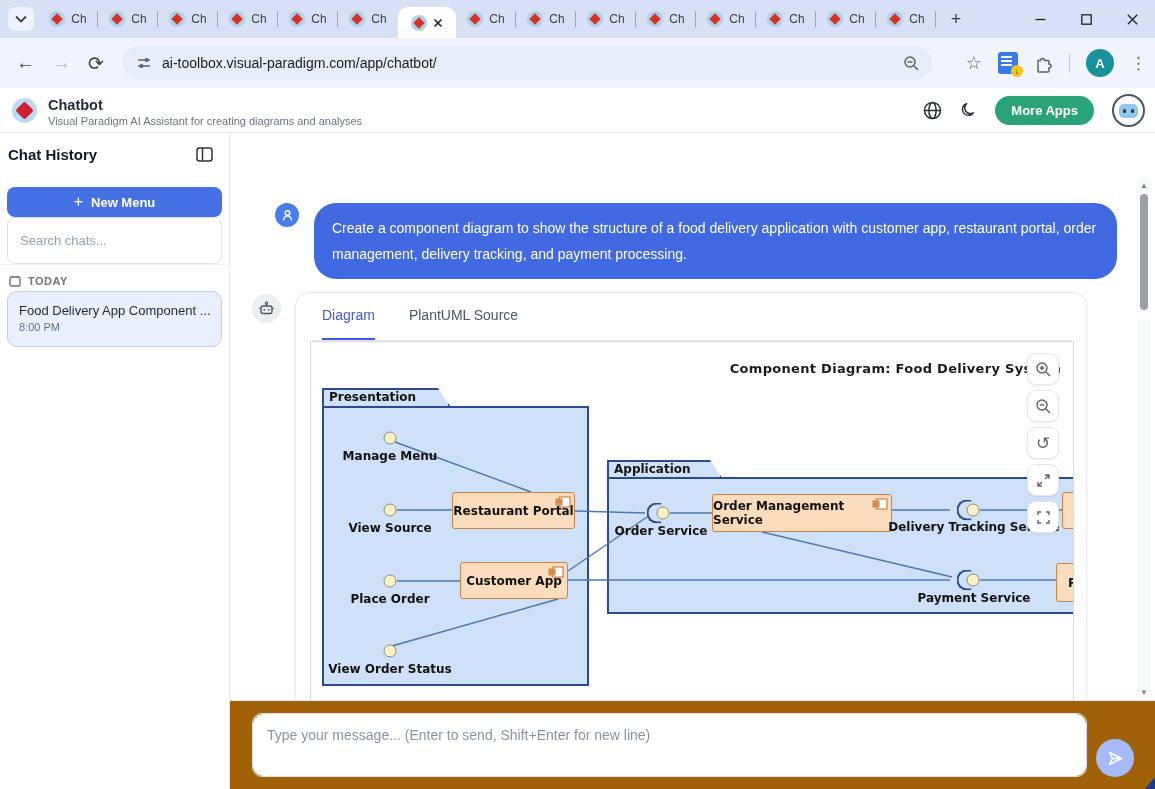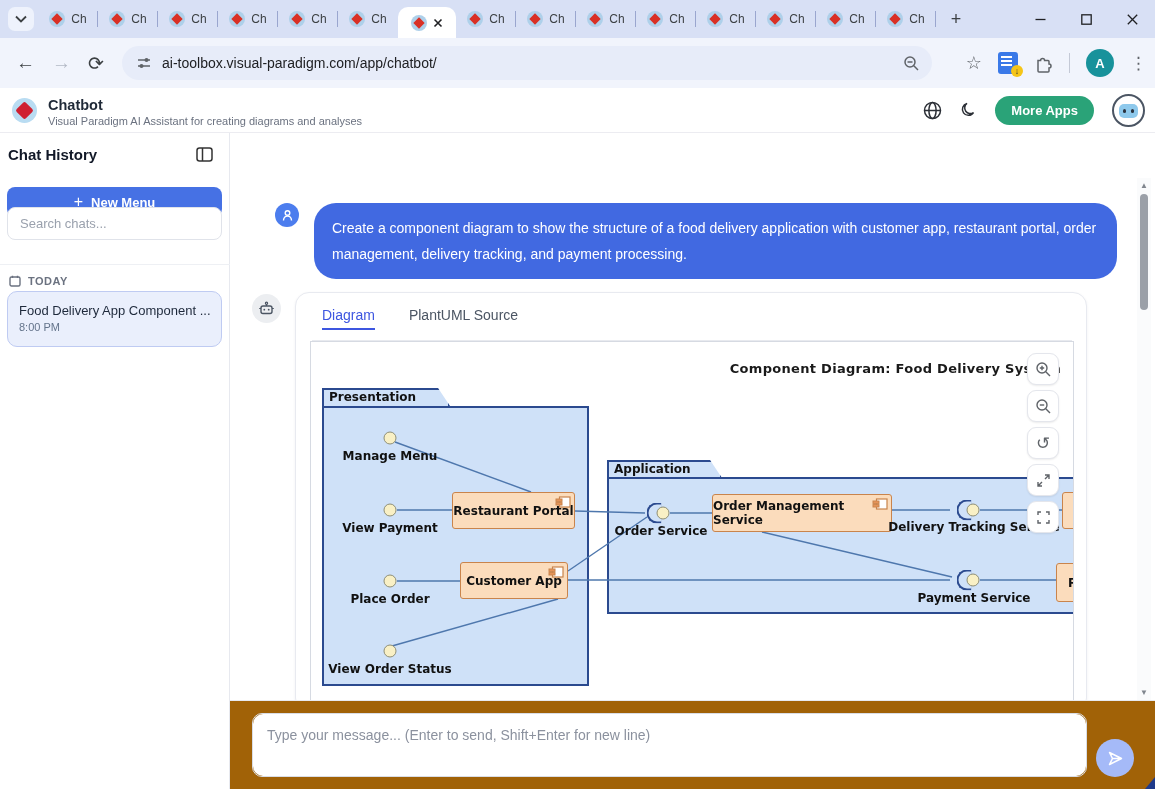--- a/index.html
+++ b/index.html
@@ -41,42 +41,42 @@
   .hdr-bot { width:33px; height:33px; border-radius:50%; border:2px solid #4b5563; background:#fff; display:flex; align-items:center; justify-content:center; }
   .hdr-bot-face { width:19px; height:14px; background:#8ec9ec; border-radius:5px; position:relative; }
   .hdr-bot-face::before { content:""; position:absolute; left:4px; top:5px; width:3px; height:4px; border-radius:2px; background:#2b3440; box-shadow:8px 0 0 #2b3440; }
 
   
   #sidebar { position:absolute; left:0; top:133px; width:230px; height:656px; background:#fff; border-right:1px solid #e7e9ef; }
   .sb-title { position:absolute; left:8px; top:13px; font-size:15px; font-weight:bold; color:#111827; }
   .sb-toggle { position:absolute; right:16px; top:14px; }
   .new-chat { position:absolute; left:7px; top:54px; width:215px; height:30px; background:#4671e4; border:none; border-radius:8px; color:#fff; font-size:13px; font-weight:bold; display:flex; align-items:center; justify-content:center; gap:8px; }
   .nc-plus { font-size:16px; font-weight:normal; }
-  .sb-search { position:absolute; left:7px; top:74px; width:215px; height:33px; border:1px solid #e0e3ea; border-radius:8px; font-size:13px; padding:0 12px; color:#a21caf; font-family:"Liberation Sans",sans-serif; }
+  .sb-search { position:absolute; left:7px; top:84px; width:215px; height:47px; border:1px solid #e0e3ea; border-radius:8px; font-size:13px; padding:0 12px; color:#a21caf; font-family:"Liberation Sans",sans-serif; }
   .sb-search::placeholder { color:#9aa1ad; }
   .sb-section { position:absolute; left:0; top:131px; width:230px; border-top:1px solid #eef0f4; }
   .sb-section-row { display:flex; align-items:center; gap:7px; margin:10px 0 0 9px; color:#6b7280; }
   .sb-section-label { font-size:11px; font-weight:bold; letter-spacing:.5px; }
   .chat-item { position:absolute; left:7px; top:158px; width:215px; height:56px; background:#eaeffc; border:1px solid #bfcbf2; border-radius:10px; padding:11px 11px; }
   .chat-item-title { font-size:13px; color:#1e293b; white-space:nowrap; overflow:hidden; }
   .chat-item-time { font-size:11px; color:#64748b; margin-top:3px; }
 
   
   #main { position:absolute; left:230px; top:133px; width:925px; height:656px; background:#fff; }
   .page-titlebar { position:absolute; left:0; top:0; width:925px; height:45px; border-bottom:1px solid #e9eaef; }
   .page-title { position:absolute; left:22px; top:13px; font-size:15px; font-weight:bold; color:#111827; }
   #chat-scroll { position:absolute; left:0; top:45px; width:925px; height:522px; overflow:hidden; }
 
   .user-avatar { position:absolute; left:45px; top:25px; width:24px; height:24px; border-radius:50%; background:#4c7dee; display:flex; align-items:center; justify-content:center; }
   .user-bubble { position:absolute; left:84px; top:25px; width:803px; background:#4169e1; border-radius:22px; padding:12px 18px; color:#fff; font-size:14px; line-height:26px; }
 
   .bot-avatar { position:absolute; left:22px; top:116px; width:29px; height:29px; border-radius:50%; background:#eceef1; display:flex; align-items:center; justify-content:center; }
   .reply-card { position:absolute; left:65px; top:114px; width:792px; height:420px; background:#fff; border:1px solid #e8eaf0; border-radius:14px; box-shadow:0 1px 3px rgba(20,30,60,.06); }
   .card-tabs { position:absolute; left:26px; top:14px; display:flex; gap:34px; }
-  .card-tab { font-size:14px; padding-bottom:5px; color:#4b5563; }
+  .card-tab { font-size:14px; padding-bottom:15px; color:#4b5563; }
   .card-tab.active { color:#3d56e0; border-bottom:2.5px solid #3d56e0; }
   .card-tabs-line { position:absolute; left:16px; right:14px; top:47px; height:1px; background:#e8eaef; }
 
   
   #canvas { position:absolute; left:14px; top:48px; width:764px; height:371px; border:1px solid #d6dae2; background:#fff; overflow:hidden; }
   .diag-title { position:absolute; right:12px; top:19px; font-family:"DejaVu Sans",sans-serif; font-size:13px; font-weight:bold; color:#1a1a1a; letter-spacing:.3px; z-index:1; }
   .pkg-tab { position:absolute; height:18px; background:#cfe1f8; border:2px solid #2b4a8f; border-bottom:none; font-family:"DejaVu Sans",sans-serif; font-size:12px; font-weight:bold; color:#111; padding:0 14px 0 5px; line-height:15px; clip-path:polygon(0 0, calc(100% - 12px) 0, 100% 100%, 0 100%); z-index:2; }
   .pkg-body { position:absolute; background:#cfe1f8; border:2px solid #2b4a8f; z-index:2; }
   #conn-svg { position:absolute; left:0; top:0; z-index:3; }
   .comp { position:absolute; background:#fbdcbc; border:1.5px solid #c9844c; border-radius:3px; display:flex; align-items:center; justify-content:center; font-family:"DejaVu Sans",sans-serif; font-size:12px; font-weight:bold; color:#111; z-index:4; }
@@ -383,21 +383,21 @@
         <span class="iface-ball" style="left:79px; top:239px"></span>
         <span class="iface-ball" style="left:79px; top:309px"></span>
         <span class="iface-socket" style="left:343px; top:171px"></span>
         <span class="iface-ball" style="left:352px; top:171px"></span>
         <span class="iface-socket" style="left:653px; top:168px"></span>
         <span class="iface-ball" style="left:662px; top:168px"></span>
         <span class="iface-socket" style="left:653px; top:238px"></span>
         <span class="iface-ball" style="left:662px; top:238px"></span>
 
         <span class="iface-label" style="left:79px; top:107px">Manage Menu</span>
-        <span class="iface-label" style="left:79px; top:179px">View Payment</span>
+        <span class="iface-label" style="left:79px; top:179px">View Source</span>
         <span class="iface-label" style="left:79px; top:250px">Place Order</span>
         <span class="iface-label" style="left:79px; top:320px">View Order Status</span>
         <span class="iface-label" style="left:350px; top:182px">Order Service</span>
         <span class="iface-label" style="left:663px; top:178px">Delivery Tracking Service</span>
         <span class="iface-label" style="left:663px; top:249px">Payment Service</span>
 
         <div class="zoom-controls">
           <div class="zc-btn">
             <svg class="ic" width="17" height="17" viewBox="0 0 17 17">
                 <circle cx="7" cy="7" r="5" fill="none" stroke="#5f6368" stroke-width="1.4"></circle>

